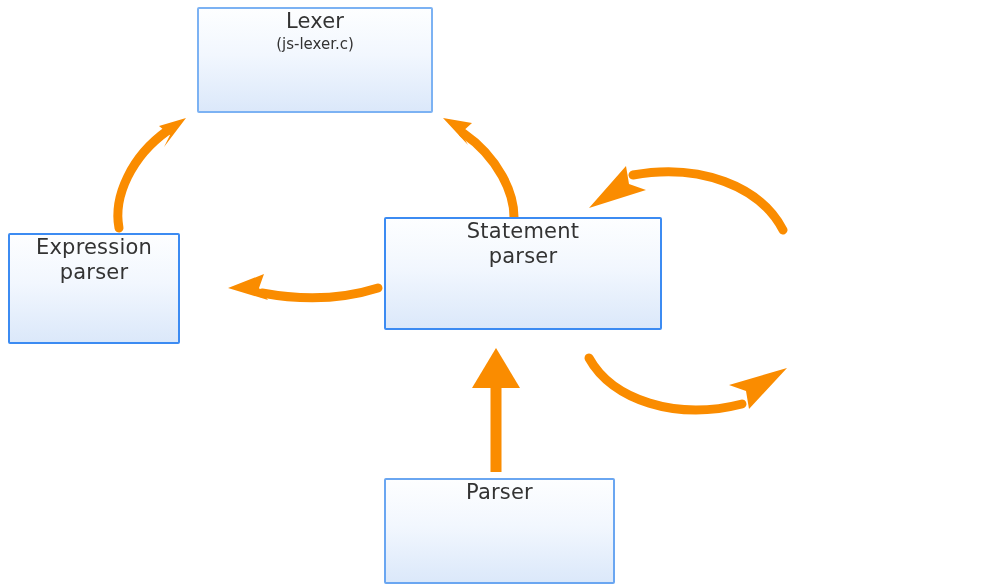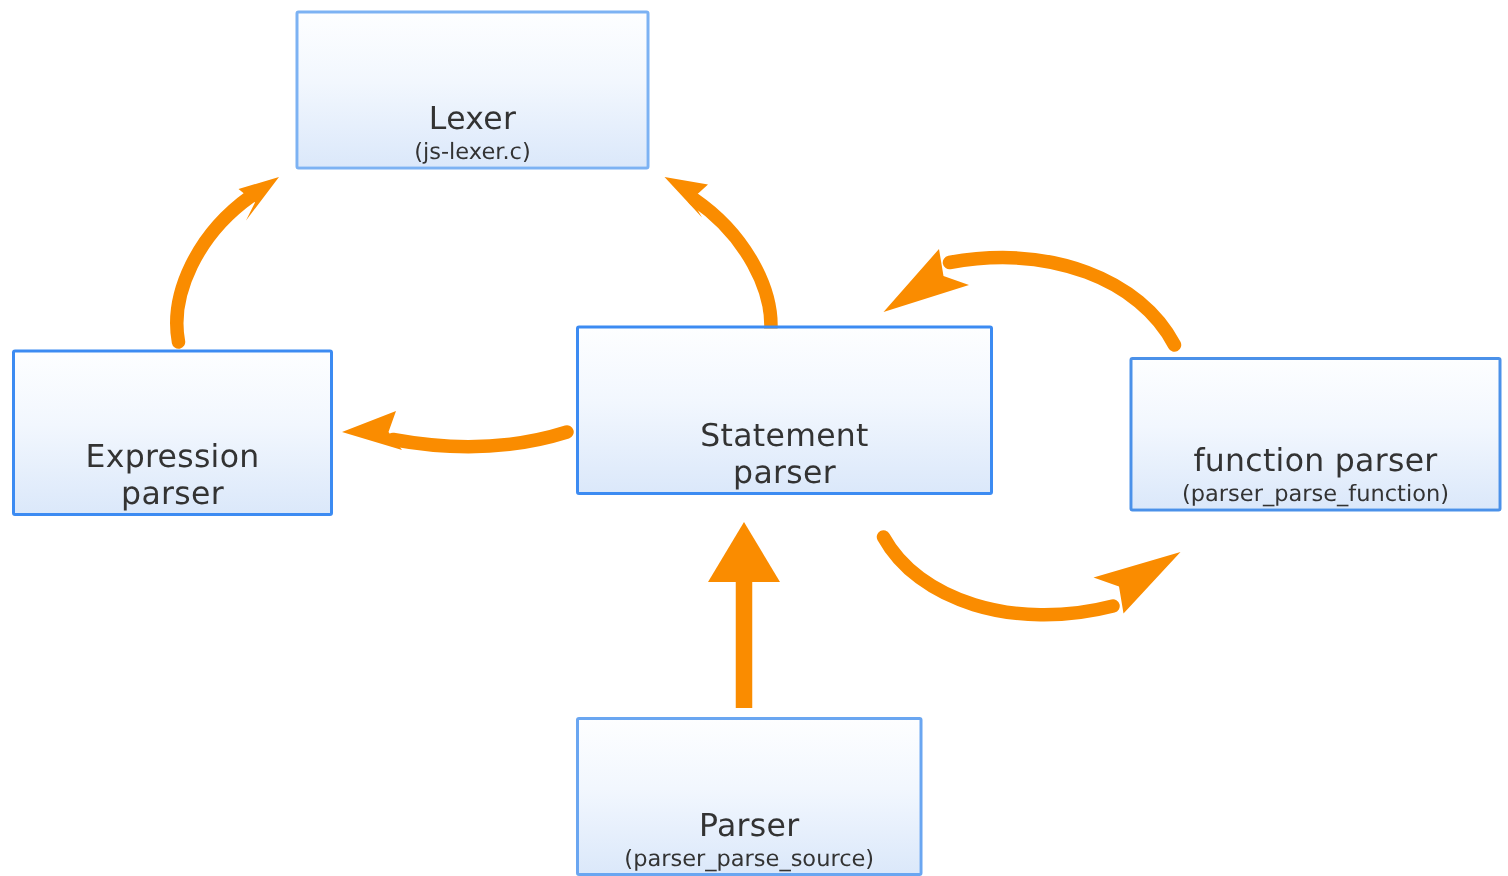--- a/index.html
+++ b/index.html
@@ -16,21 +16,21 @@
     height: 584px;
     background: #ffffff;
     overflow: hidden;
   }
   .node {
     position: absolute;
     box-sizing: border-box;
     display: flex;
     flex-direction: column;
     align-items: center;
-    justify-content: flex-end;
+    justify-content: flex-start;
     text-align: center;
     background: linear-gradient(to bottom, #fdfeff 0%, #f2f7fe 45%, #dbe8fa 100%);
     border-radius: 2px;
     color: #333333;
     line-height: 1.18;
   }
   .node .title {
     font-size: 21px;
     letter-spacing: 0.2px;
     white-space: pre-line;
@@ -47,21 +47,21 @@
     width: 1005px;
     height: 584px;
     pointer-events: none;
   }
   
   #node-lexer {
     left: 197px; top: 7px; width: 236px; height: 106px;
     border: 2px solid #7cb2f3;
   }
   #node-expression {
-    left: 8px; top: 233px; width: 214px; height: 111px;
+    left: 8px; top: 233px; width: 172px; height: 111px;
     border: 2px solid #3c8bf2;
     gap: 28px;
   }
   #node-statement {
     left: 384px; top: 217px; width: 278px; height: 113px;
     border: 2px solid #3c8bf2;
   }
   #node-function {
     left: 753px; top: 238px; width: 248px; height: 103px;
     border: 2px solid #4b91e9;
@@ -117,23 +117,18 @@
   <div class="node" id="node-expression">
     <div class="title">Expression
 parser</div>
   </div>
 
   <div class="node" id="node-statement">
     <div class="title">Statement
 parser</div>
   </div>
 
-  <div class="node" id="node-function">
-    <div class="title">function parser</div>
-    <div class="sub">(parser_parse_function)</div>
-  </div>
 
   <div class="node" id="node-parser">
     <div class="title">Parser</div>
-    <div class="sub">(parser_parse_source)</div>
   </div>
 
 </div>
 
 </body></html>

